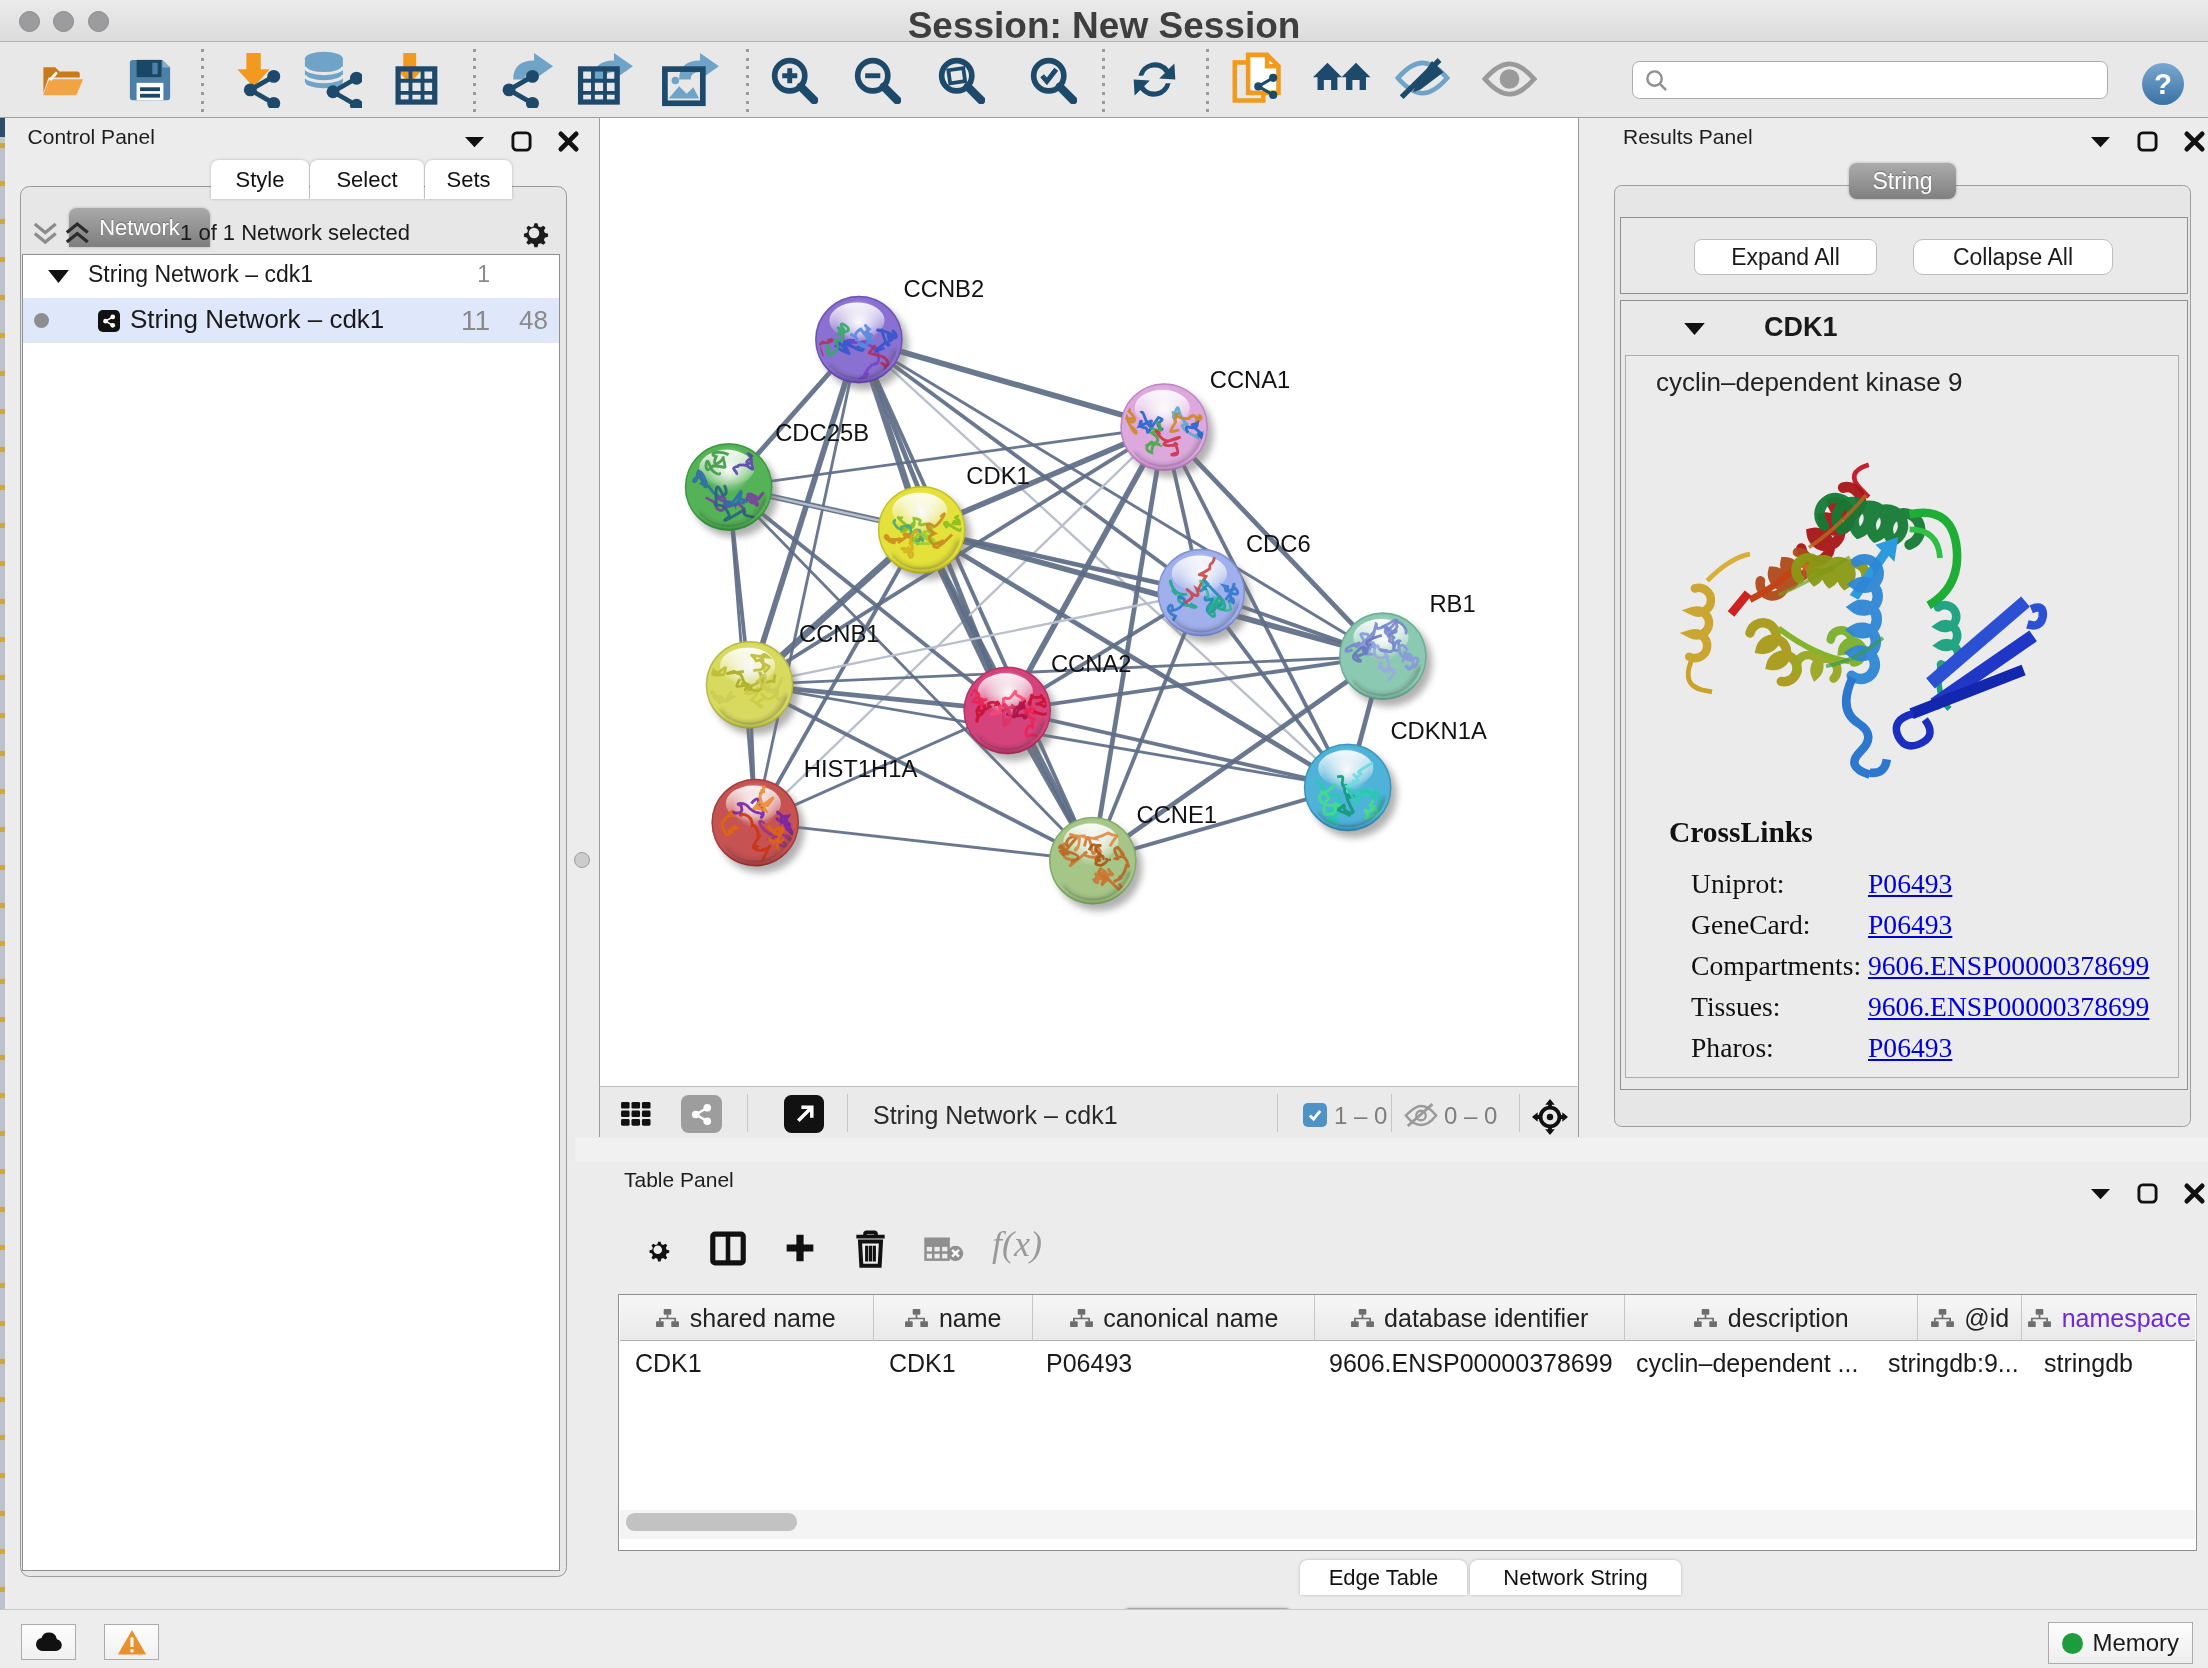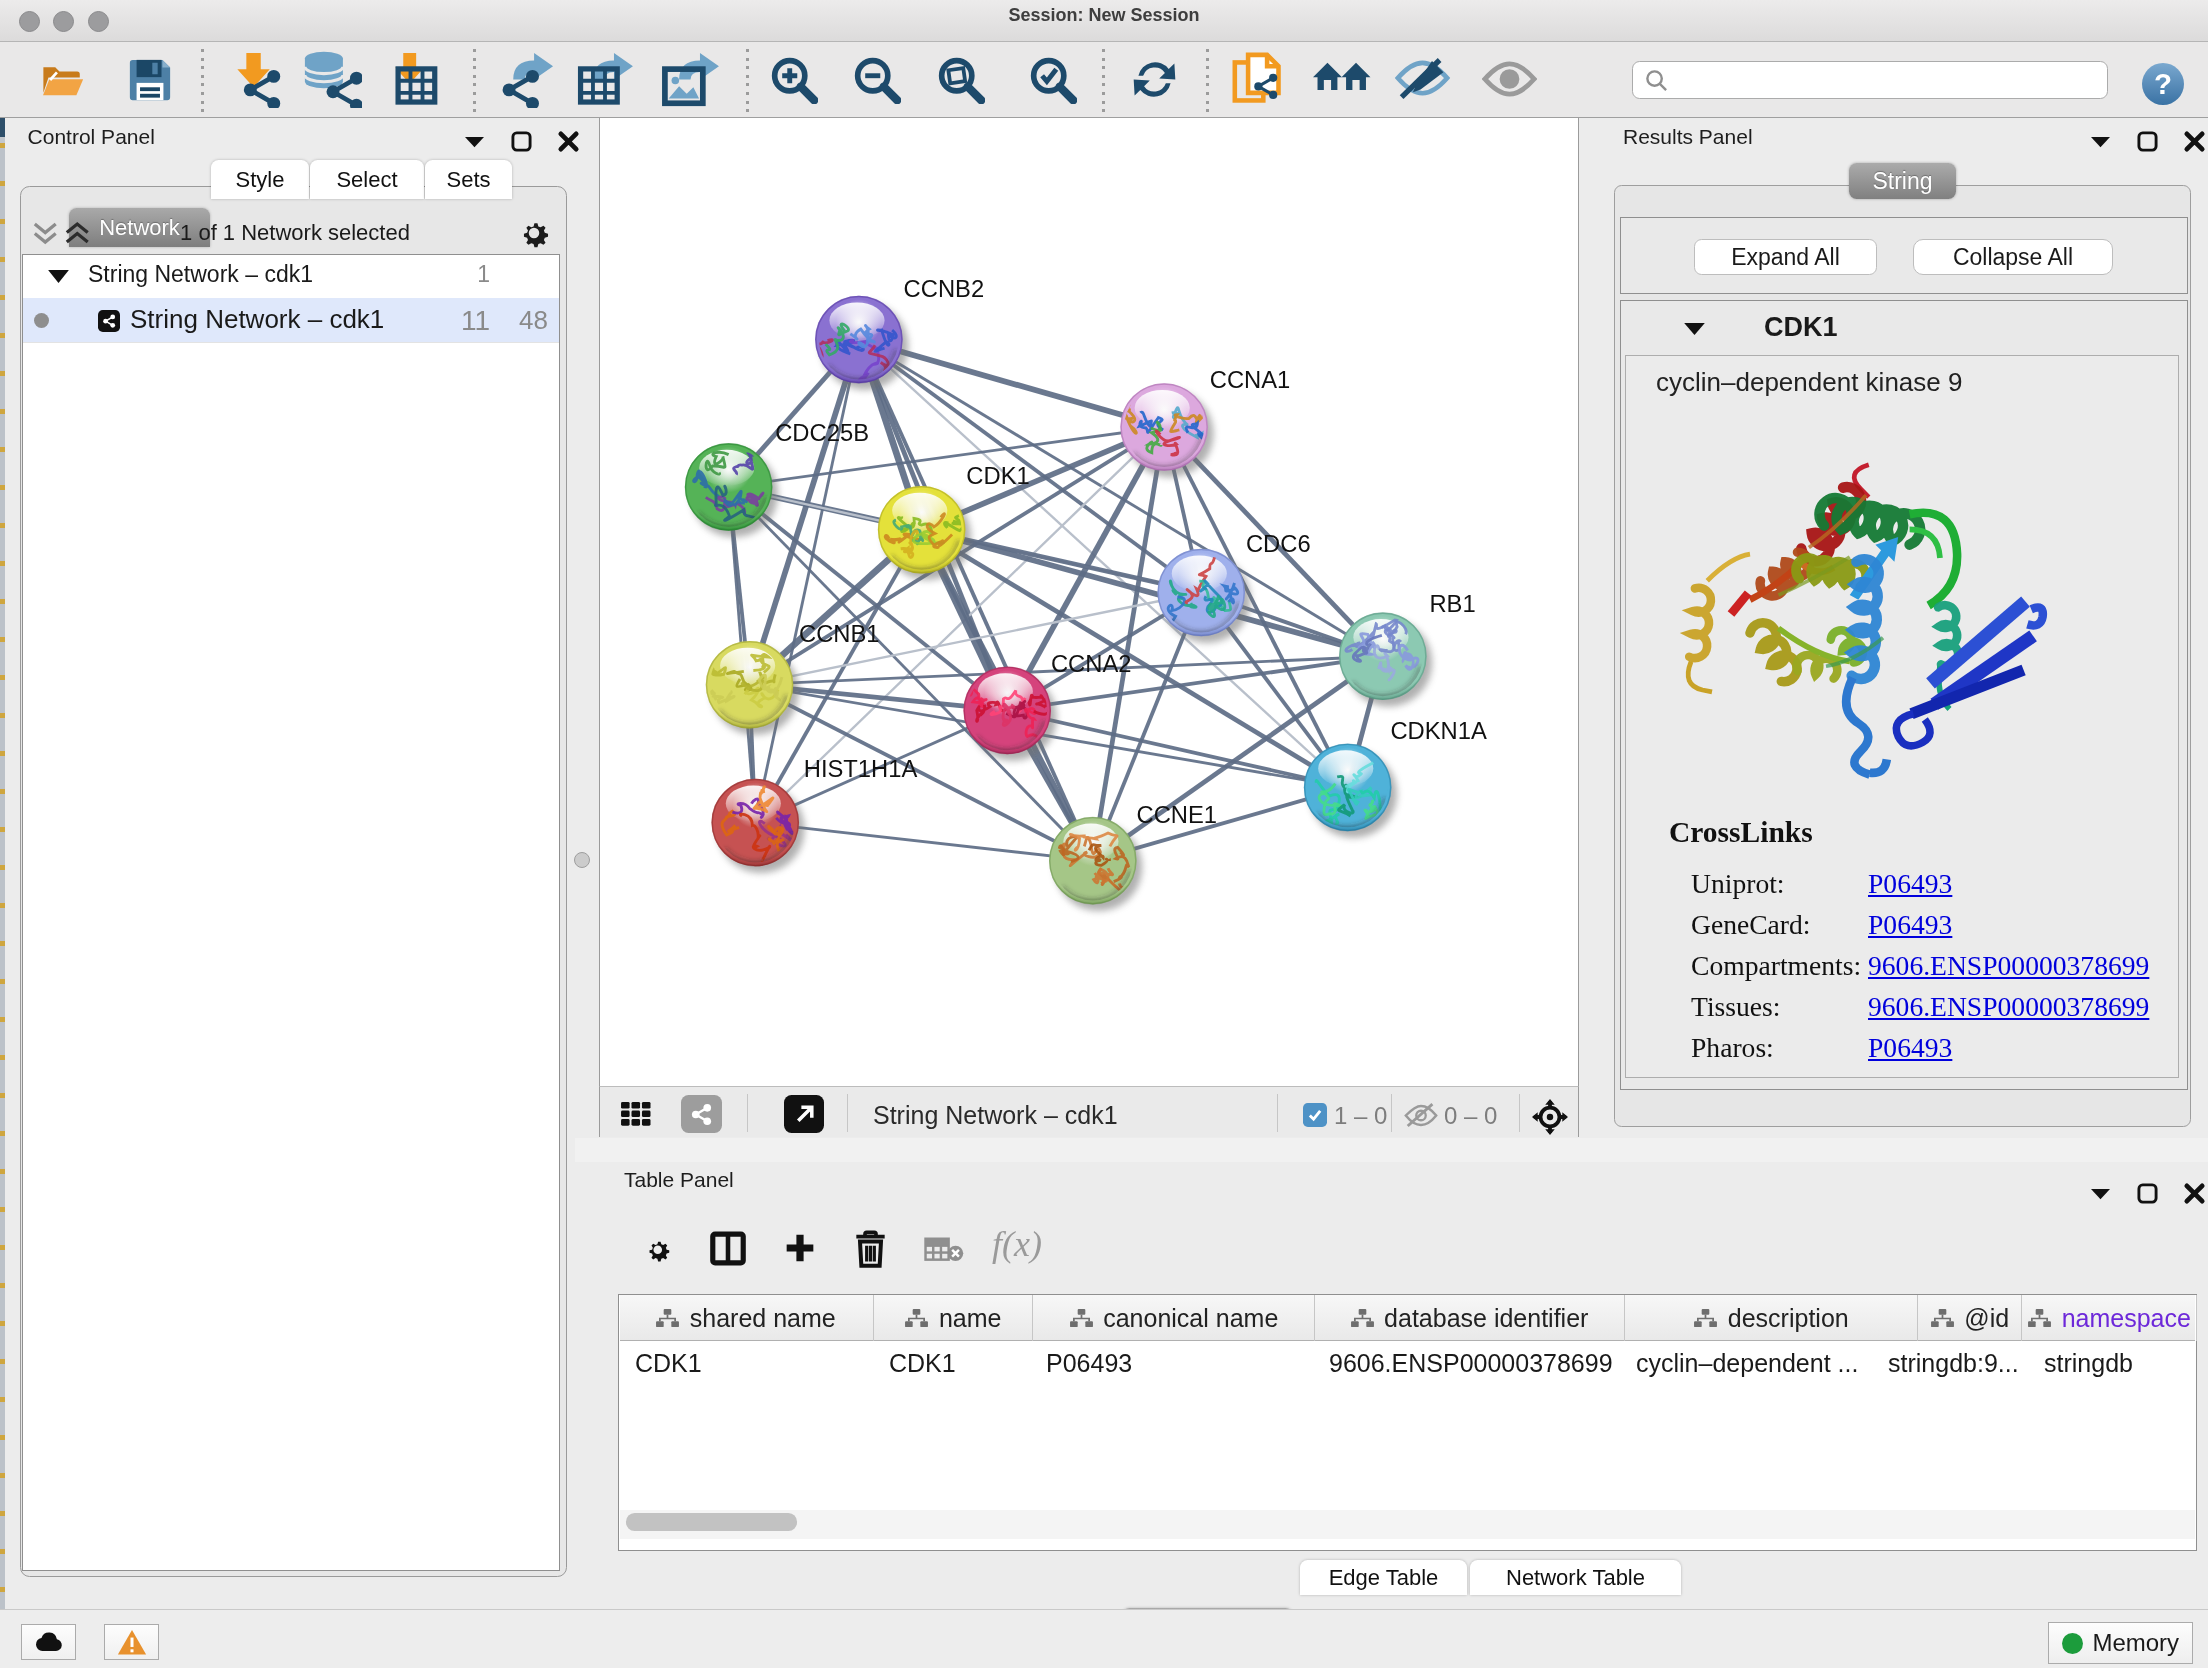--- a/index.html
+++ b/index.html
@@ -16,21 +16,21 @@
 
 <div class="abs" style="left:0;top:0;width:4.8px;height:1668px;background:#c2c7cd"></div>
 <div class="abs" style="left:0;top:91px;width:4.8px;height:46px;background:#2e4f6a"></div>
 <div class="abs" style="left:0;top:143px;width:4.8px;height:1484px;background-image:repeating-linear-gradient(to bottom,#cfa63f 0 4.8px,#bcc2c9 4.8px 38px)"></div>
 
 <div class="abs" style="left:0;top:0;width:2208px;height:42px;background:linear-gradient(#ecebeb,#dcdbdb);border-bottom:1px solid #b5b5b5">
 </div>
 <div class="abs" style="left:19px;top:11.4px;width:21px;height:21px;border-radius:50%;background:#9c9c9e;border:1px solid #8a8a8c"></div>
 <div class="abs" style="left:53px;top:11.4px;width:21px;height:21px;border-radius:50%;background:#9c9c9e;border:1px solid #8a8a8c"></div>
 <div class="abs" style="left:88px;top:11.4px;width:21px;height:21px;border-radius:50%;background:#9c9c9e;border:1px solid #8a8a8c"></div>
-<div class="abs" style="left:0;top:4.8px;width:2208px;text-align:center;font-size:18px;font-weight:bold;color:#3e3e3e">Session: New Session</div>
+<div class="abs" style="left:0;top:4.8px;width:2208px;text-align:center;font-size:37px;font-weight:bold;color:#3e3e3e">Session: New Session</div>
 
 <div class="abs" style="left:0;top:42px;width:2208px;height:76px;background:#e9e8e8;border-bottom:1.9px solid #9f9f9f"></div>
 <div class="vdots" style="left:201px"></div>
 <div class="vdots" style="left:473px"></div>
 <div class="vdots" style="left:746px"></div>
 <div class="vdots" style="left:1102px"></div>
 <div class="vdots" style="left:1206px"></div>
 <svg class="ic abs" style="left:40px;top:59px" width="44" height="42" viewBox="0 0 26 23">
     <path d="M2 4 h7 l2.5 2.5 H22 a1.5 1.5 0 0 1 1.5 1.5 v2 H5 L2 19 Z" fill="#c87b1b"></path>
     <path d="M5.5 11 H25.5 L21.5 20.5 H1.8 Z" fill="#f2a444"></path>
@@ -839,21 +839,21 @@
 <div class="abs" style="left:1329px;top:1349px;font-size:25px">9606.ENSP00000378699</div>
 <div class="abs" style="left:1636px;top:1349px;font-size:25px">cyclin–dependent ...</div>
 <div class="abs" style="left:1888px;top:1349px;font-size:25px">stringdb:9...</div>
 <div class="abs" style="left:2044px;top:1349px;font-size:25px">stringdb</div>
 
 <div class="abs" style="left:620px;top:1510px;width:1575px;height:28.5px;background:#f4f4f4"></div>
 <div class="abs" style="left:626px;top:1513px;width:171px;height:18px;background:#c2c2c2;border-radius:8.6px"></div>
 
 <div class="tab sel" style="left:1122px;top:1560px;width:171px;height:35px">Node Table</div>
 <div class="tab" style="left:1300px;top:1560px;width:167px;height:35px">Edge Table</div>
-<div class="tab" style="left:1470px;top:1560px;width:211px;height:35px">Network Table</div>
+<div class="tab" style="left:1470px;top:1560px;width:211px;height:35px">Network String</div>
 
 <div class="abs" style="left:0;top:1609px;width:2208px;height:59px;background:#ededed;border-top:1.9px solid #c9c9c9"></div>
 <div class="abs" style="left:21px;top:1624px;width:55px;height:36px;background:linear-gradient(#fdfdfd,#f0f0f0);border:1.9px solid #ababab;display:flex;align-items:center;justify-content:center">
  <svg width="32" height="23" viewBox="0 0 34 24">
       <path d="M10 21 a7 7 0 0 1 -1 -13.9 a8.5 8.5 0 0 1 16.4 1.4 a6.3 6.3 0 0 1 -1 12.5 Z" fill="#111"></path>
     </svg>
 </div>
 <div class="abs" style="left:104px;top:1624px;width:55px;height:36px;background:linear-gradient(#fdfdfd,#f0f0f0);border:1.9px solid #ababab;display:flex;align-items:center;justify-content:center">
  <svg width="32" height="28.5" viewBox="0 0 34 30">
       <path d="M17 2 L32 28 H2 Z" fill="#e8912d"></path>

